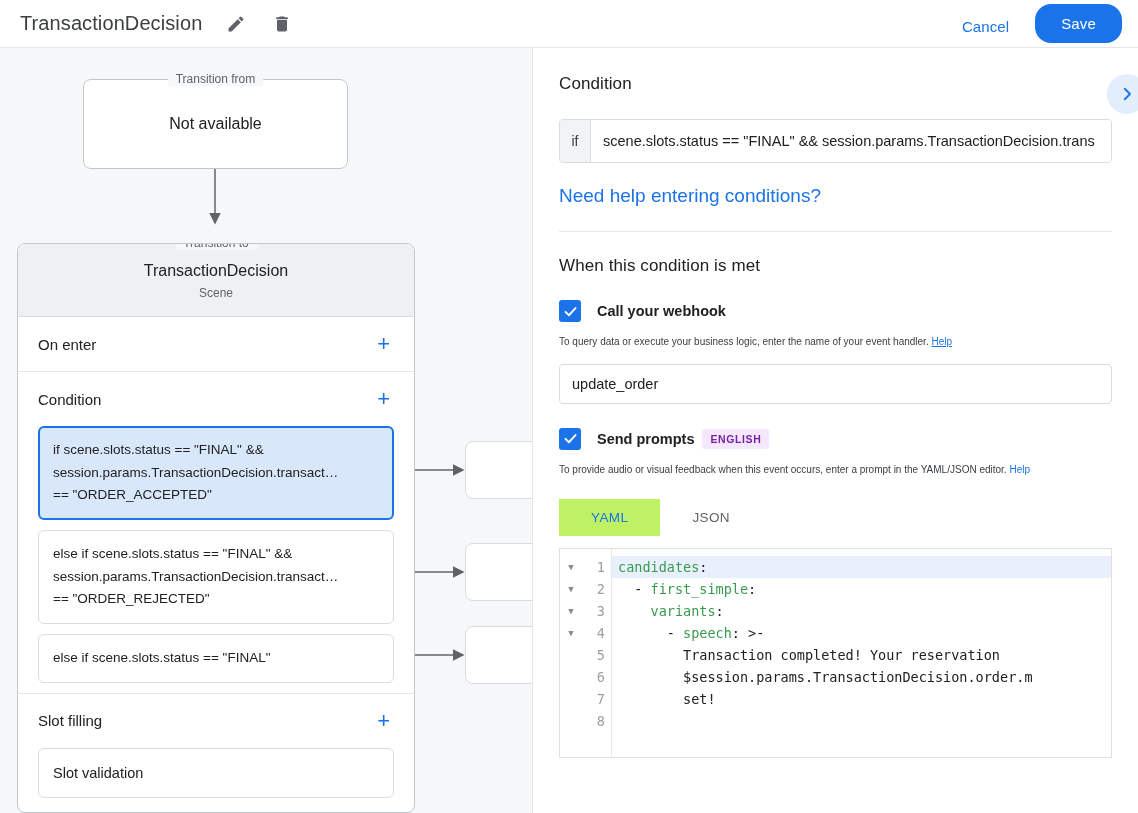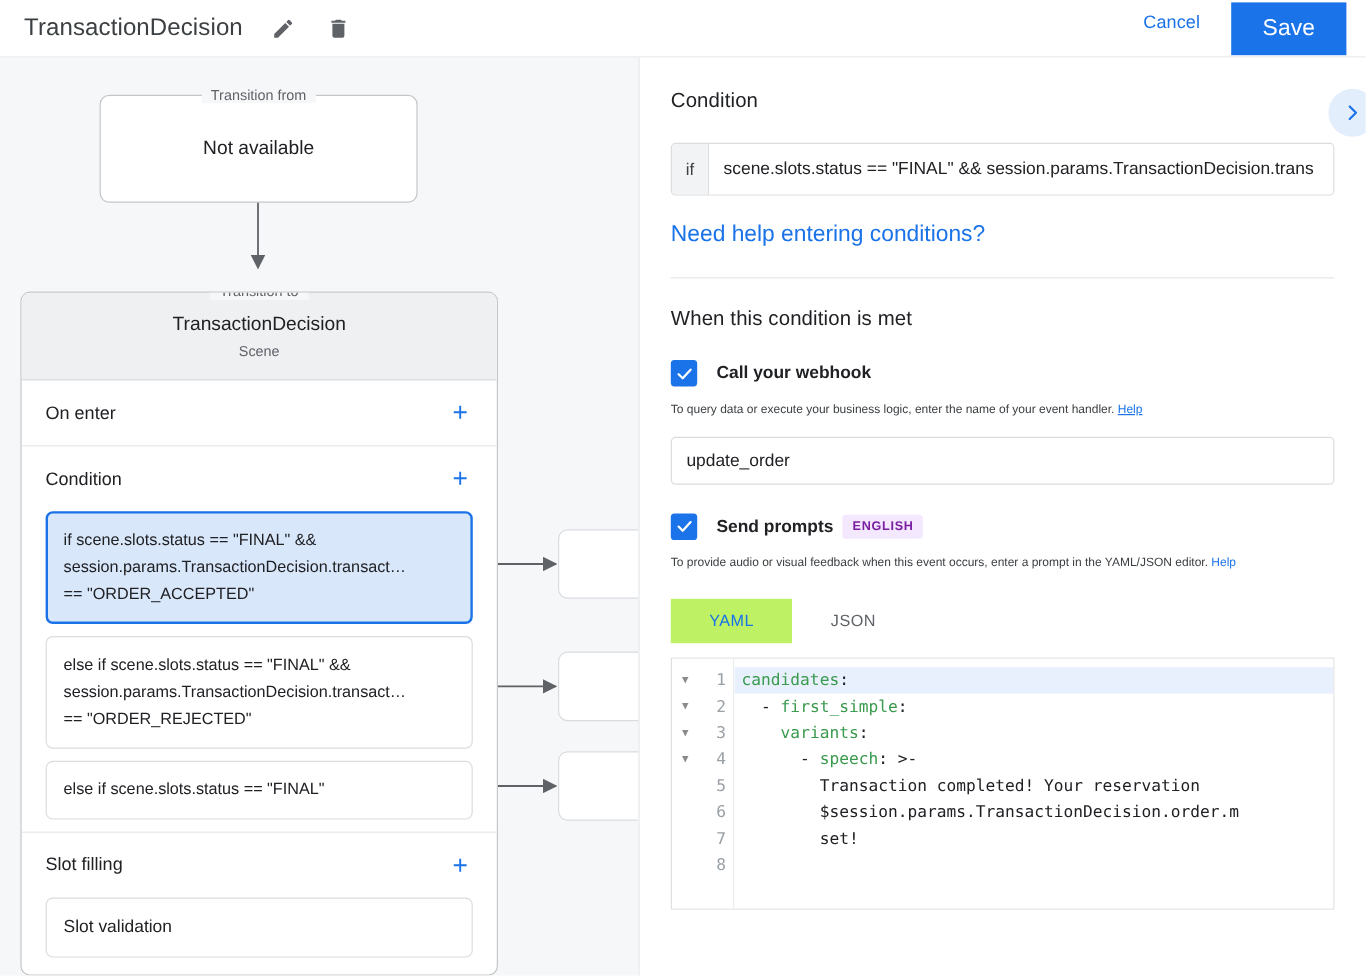--- a/index.html
+++ b/index.html
@@ -23,32 +23,32 @@
     font-size: 20px; color: #3c4043; letter-spacing: .1px;
     white-space: nowrap;
   }
   .hdr-icon {
     width: 24px; height: 24px; margin-left: 22px;
     display: flex; align-items: center; justify-content: center;
     cursor: pointer;
   }
   .hdr-icon svg { display: block; }
   #topbar-right {
-    margin-left: auto; display: flex; align-items: flex-start; gap: 0;
+    margin-left: auto; display: flex; align-items: flex-end; gap: 0;
     padding-right: 16px;
   }
   #cancel-btn {
     background: none; border: none; cursor: pointer;
     color: #1a73e8; font-size: 15px; font-family: inherit;
     padding: 8px 14px; border-radius: 4px; letter-spacing: .1px;
   }
   #save-btn {
     background: #1a73e8; border: none; cursor: pointer;
-    color: #ffffff; font-size: 19px; font-family: inherit;
-    padding: 11px 26px; border-radius: 0; margin-left: 12px;
+    color: #ffffff; font-size: 15px; font-family: inherit;
+    padding: 11px 26px; border-radius: 16px; margin-left: 12px;
     letter-spacing: .15px;
   }
 
   
   #left-pane {
     position: absolute; left: 0; top: 48px; width: 532px; height: 765px;
     background: #f6f7f9; overflow: hidden;
   }
   
   .fsbox {

